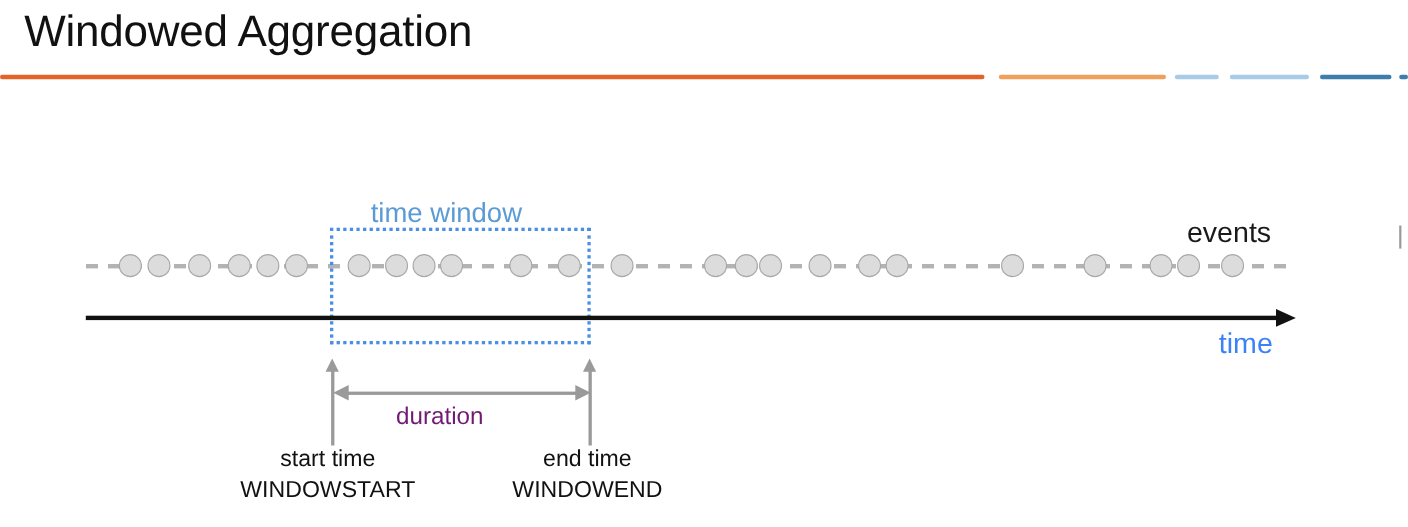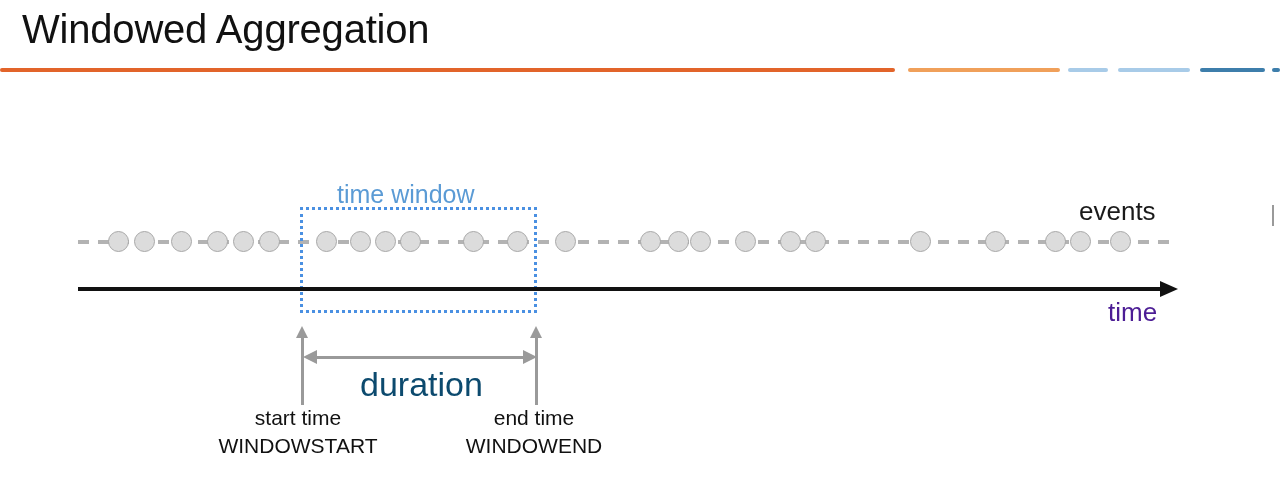--- a/index.html
+++ b/index.html
@@ -94,21 +94,21 @@
     height: 0;
     border-top: 8px solid transparent;
     border-bottom: 8px solid transparent;
     border-left: 18px solid #111111;
   }
   #time-axis-label {
     position: absolute;
     left: 1108px;
     top: 297px;
     font-size: 26px;
-    color: #4c1d95;
+    color: #3b82f6;
   }
 
   #events-label {
     position: absolute;
     left: 1079px;
     top: 196px;
     font-size: 26px;
     color: #1a1a1a;
   }
 
@@ -168,22 +168,22 @@
     border-right: 14px solid #9a9a9a;
   }
   #dur-head-right {
     left: 523px;
     border-left: 14px solid #9a9a9a;
   }
   #duration-label {
     position: absolute;
     left: 360px;
     top: 365px;
-    font-size: 34px;
-    color: #0c4a6e;
+    font-size: 22px;
+    color: #701a75;
   }
 
   
   .boundary-caption {
     position: absolute;
     text-align: center;
     font-size: 21px;
     color: #111111;
     line-height: 1.33;
     white-space: nowrap;

